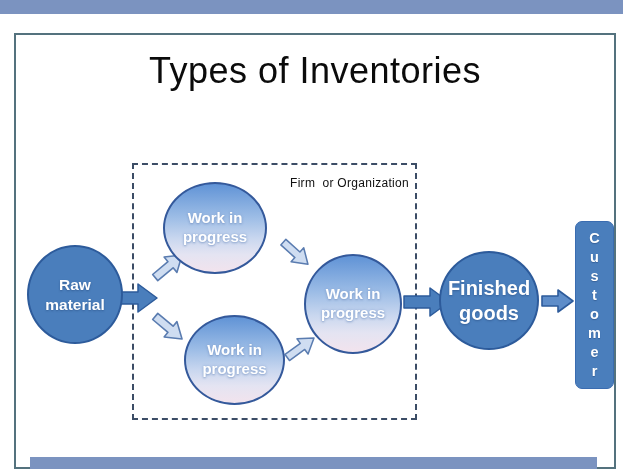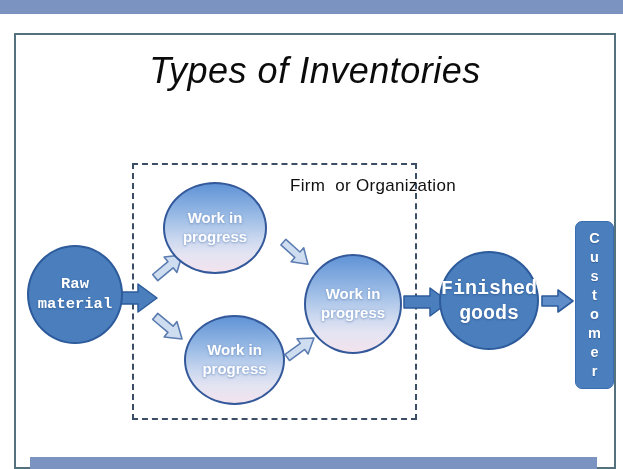--- a/index.html
+++ b/index.html
@@ -6,31 +6,31 @@
   body{font-family:"Liberation Sans","DejaVu Sans",sans-serif;}
   .stage{position:relative;width:623px;height:469px;background:#fff;overflow:hidden;}
 
   .topbar{position:absolute;left:0;top:0;width:623px;height:14px;background:var(--bar,#7b93c0);}
   .bottombar{position:absolute;left:30px;top:457px;width:567px;height:12px;background:var(--bar,#7b93c0);}
 
   .frame{position:absolute;left:14px;top:33px;width:602px;height:436px;
          border:2px solid var(--frame-border,#54727e);background:#fff;box-sizing:border-box;}
 
   .title{position:absolute;left:0;top:15px;width:100%;margin:0;text-align:center;
-         font-size:36px;font-weight:400;letter-spacing:.5px;color:var(--title,#0b0b0b);font-style:italic;}
+         font-size:36px;font-weight:400;letter-spacing:.5px;color:var(--title,#0b0b0b);}
 
   .boundary{position:absolute;left:116px;top:128px;width:285px;height:257px;
             border:2px dashed var(--boundary-border,#3c4d66);box-sizing:border-box;}
-  .boundary-label{position:absolute;left:274px;top:141px;font-size:17px;color:#101010;
+  .boundary-label{position:absolute;left:274px;top:141px;font-size:12px;color:#101010;
                   white-space:pre;letter-spacing:.3px;}
 
   .circle{position:absolute;border-radius:50%;display:flex;align-items:center;justify-content:center;
           text-align:center;color:#fff;font-weight:bold;box-sizing:border-box;
           white-space:pre-line;line-height:1.25;}
-  .solid{background:var(--node-fill,#4a7ebc);border:2px solid var(--node-border,#2d5b9b);font-family:Liberation Mono, monospace;}
+  .solid{background:var(--node-fill,#4a7ebc);border:2px solid var(--node-border,#2d5b9b);}
   .grad{background:linear-gradient(to bottom,var(--grad-top,#6093d6) 0%,#9dbde6 38%,
         var(--grad-mid,#c9d7ef) 62%,#e4e4f2 80%,var(--grad-bottom,#f2e3ed) 100%);
         border:2px solid #34599b;
         text-shadow:0 0 3px rgba(140,170,215,.95),0 1px 2px rgba(90,120,170,.5);}
   .solid{text-shadow:0 1px 2px rgba(35,70,120,.5);}
 
   .c-raw{left:11px;top:210px;width:96px;height:99px;font-size:15.5px;}
   .c-wip-top{left:147px;top:147px;width:104px;height:92px;font-size:15px;}
   .c-wip-bottom{left:168px;top:280px;width:101px;height:90px;font-size:15px;}
   .c-wip-mid{left:288px;top:219px;width:98px;height:100px;font-size:15px;}

